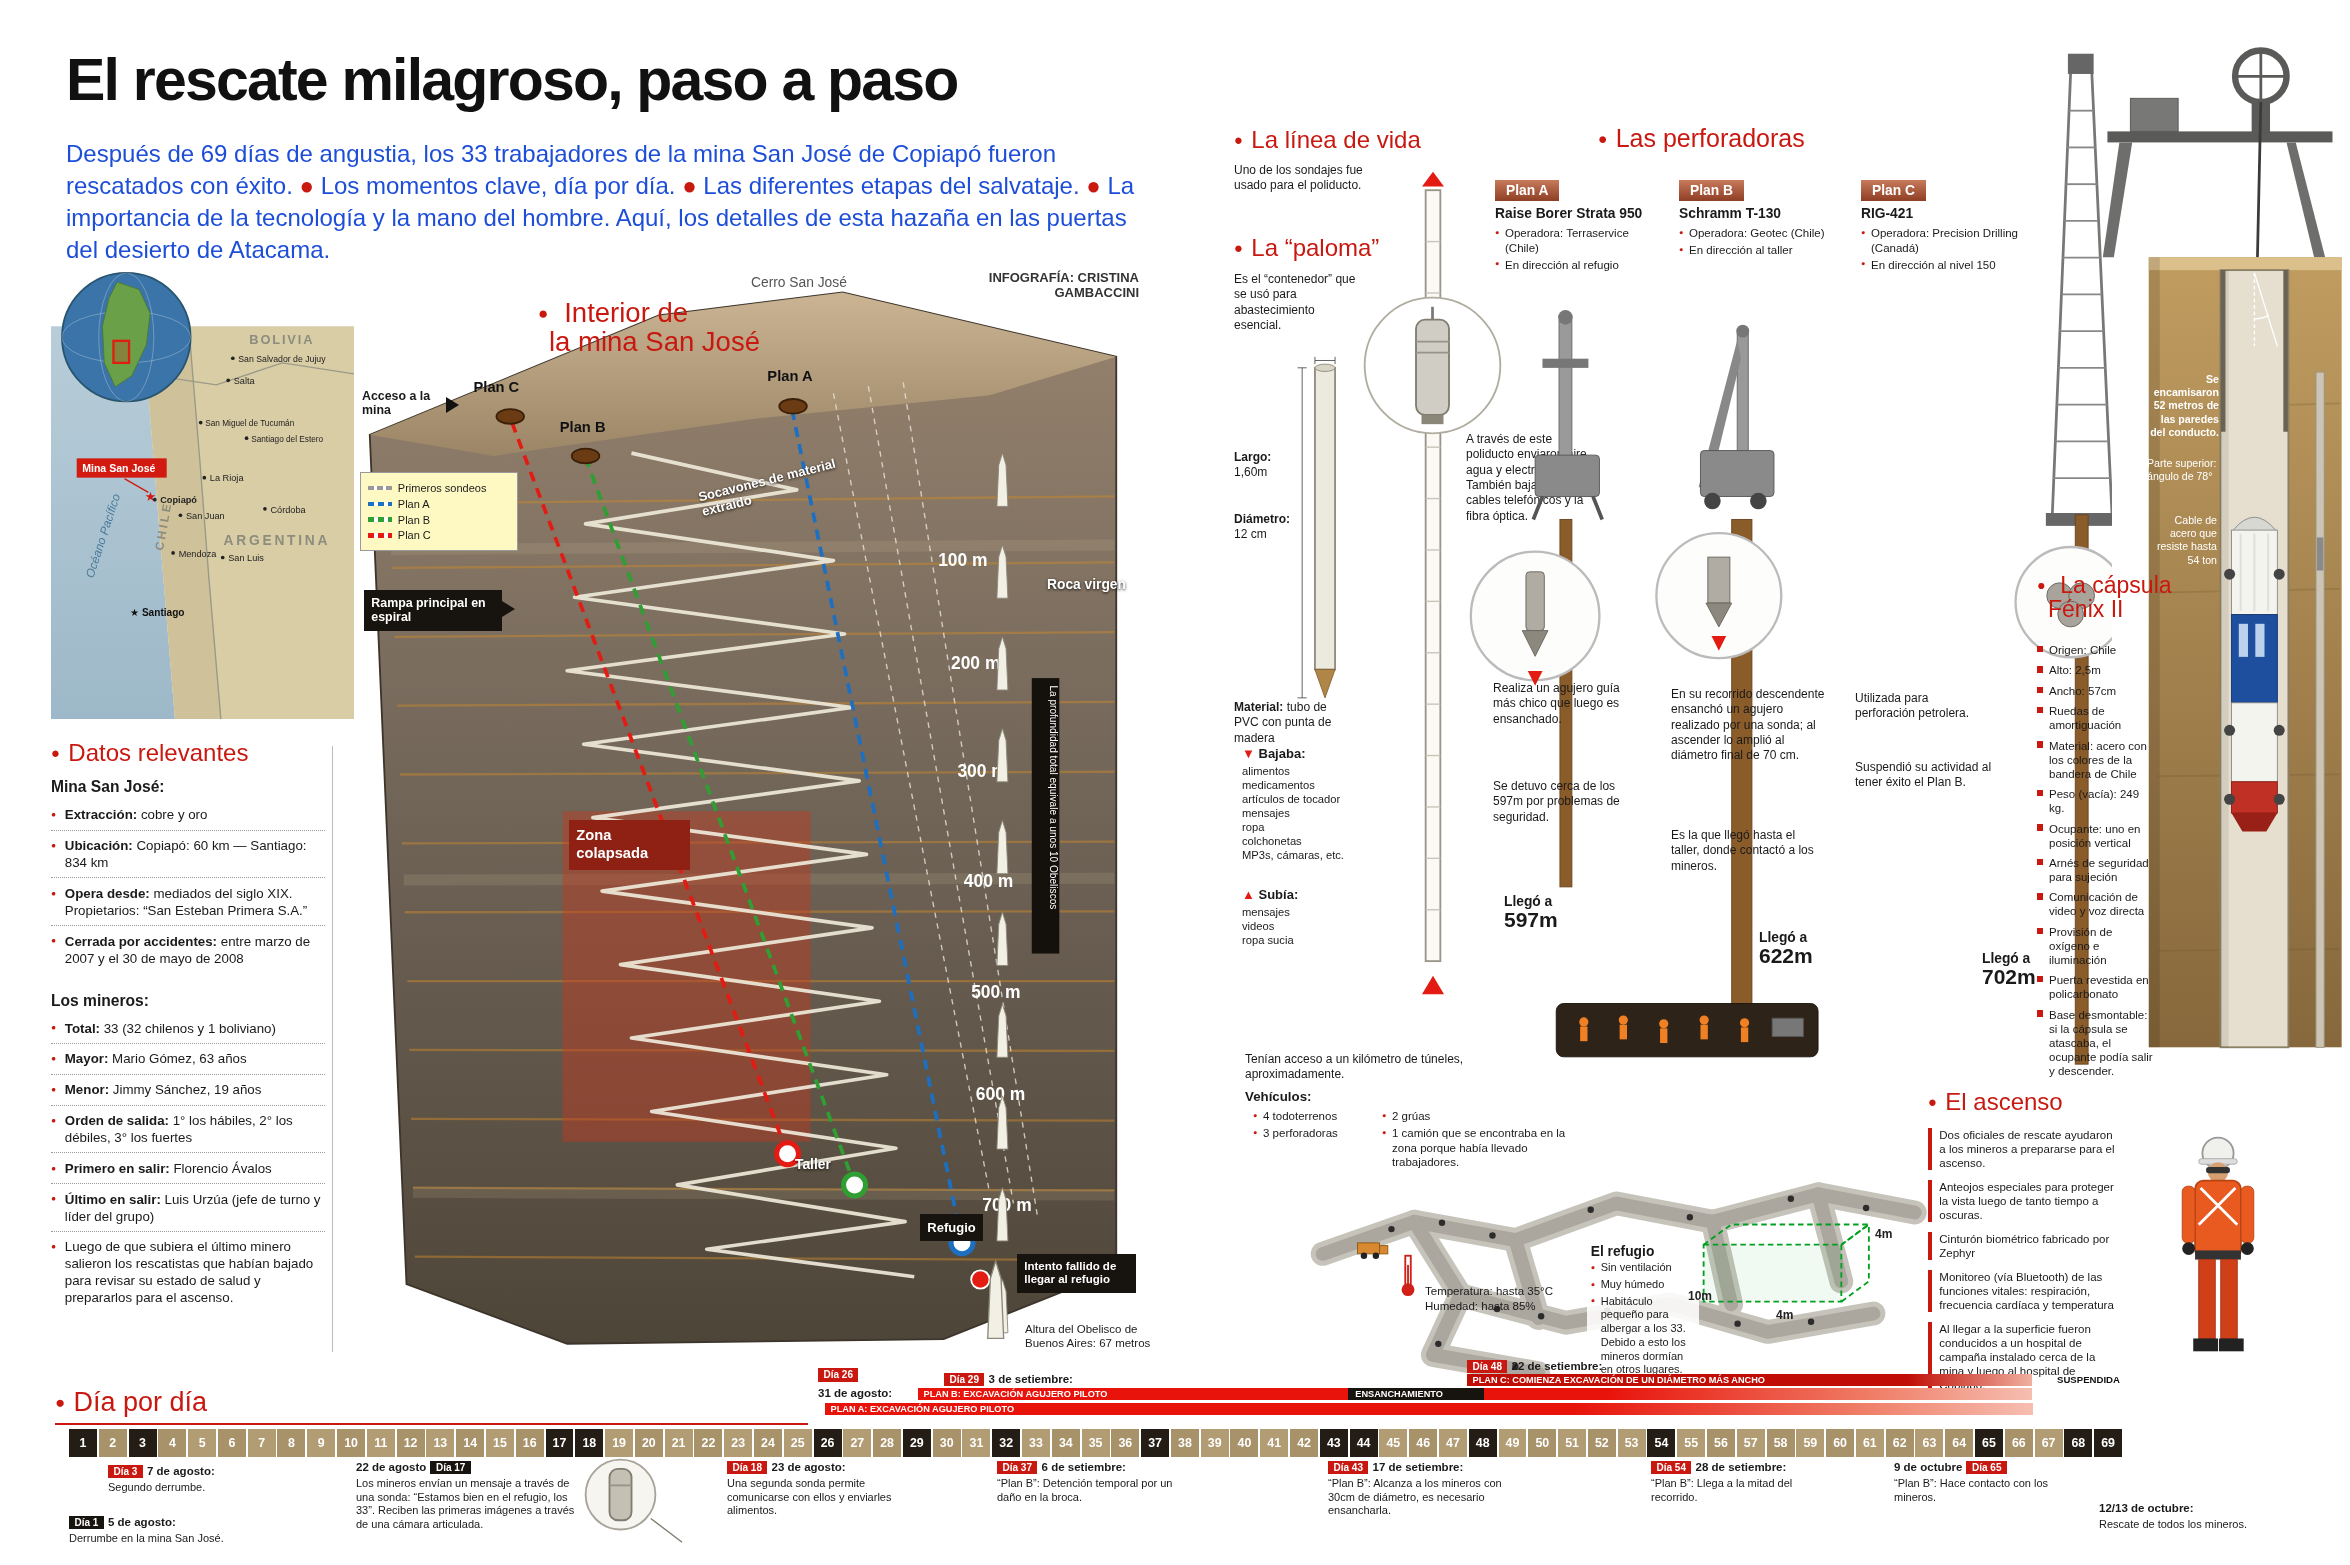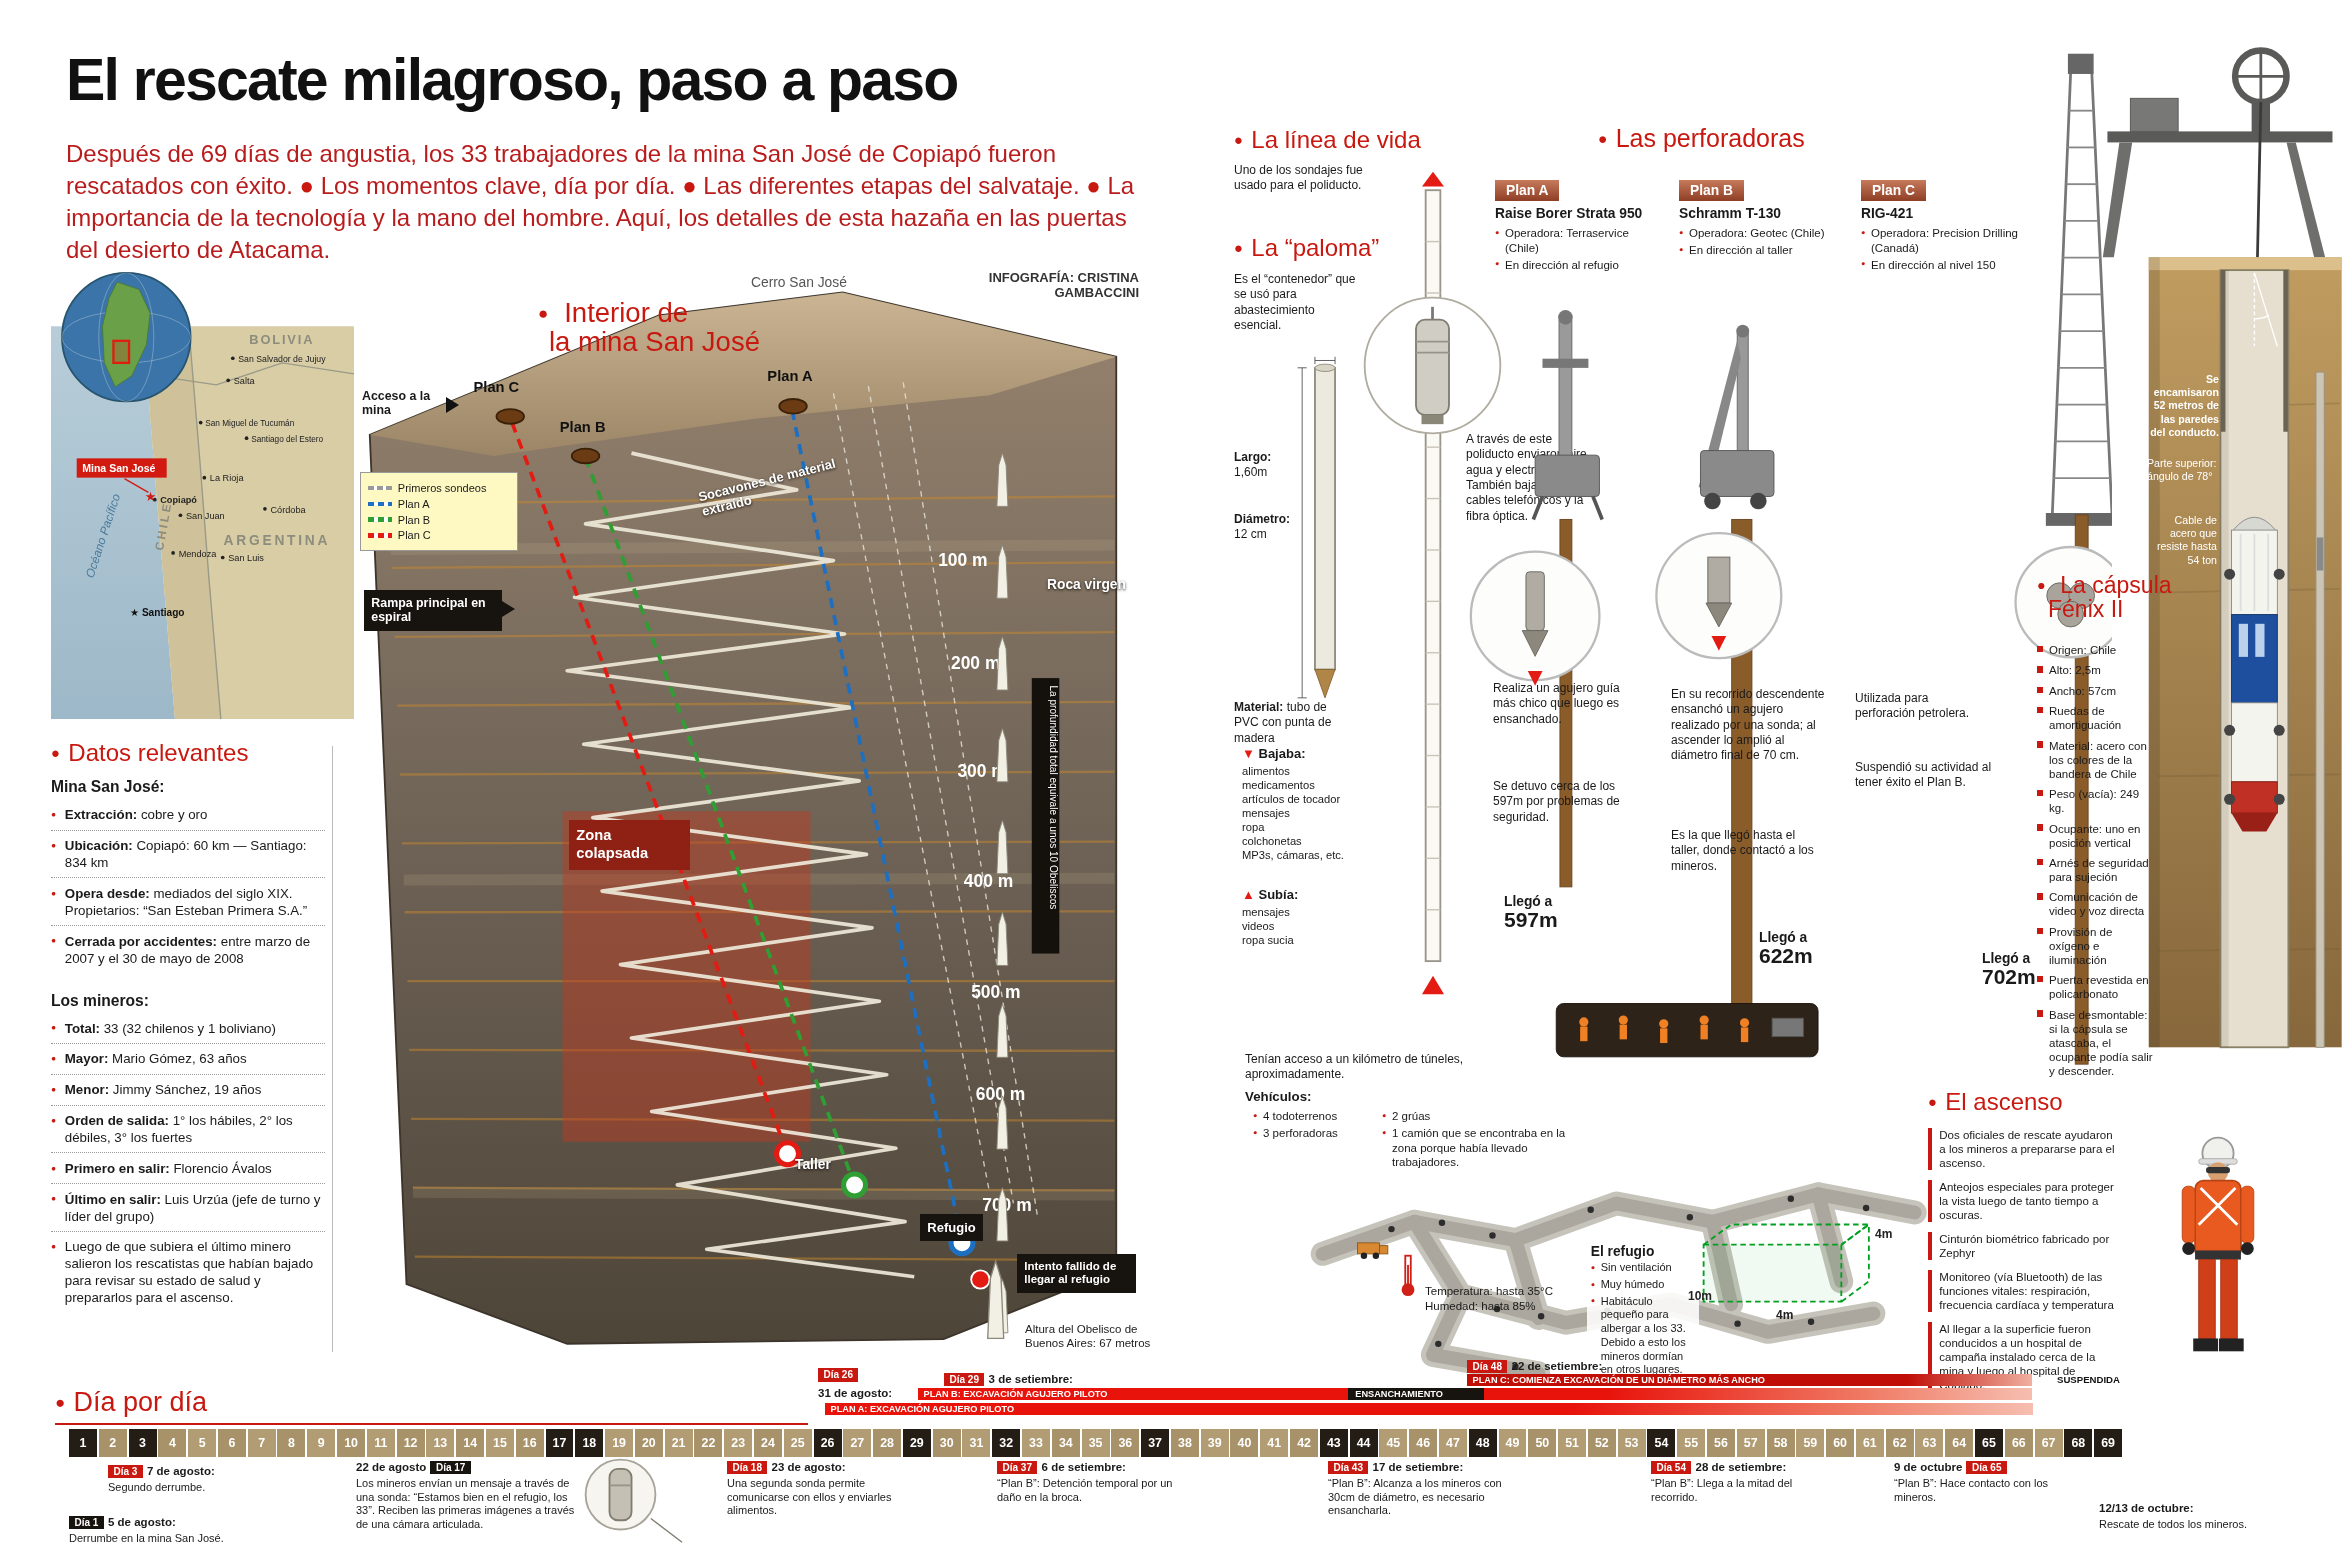--- a/index.html
+++ b/index.html
@@ -48,21 +48,21 @@
   .dc.hot{background:#241d15}
   .arr-r{width:0;height:0;border-top:8.3px solid transparent;border-bottom:8.3px solid transparent;border-left:13px solid #17130e}
   .vline{background:#bbb;width:0.9px}
 </style>
 </head>
 <body>
 
 <div id="page">
 
   <h1 class="abs" style="left:66px;top:46px;font-size:59px;letter-spacing:-1.8px;color:#111">El rescate milagroso, paso a paso</h1>
-  <p class="abs" style="left:66px;top:138px;width:1073px;font-size:24px;line-height:1.34;color:#b91c1c">
+  <p class="abs" style="left:66px;top:138px;width:1073px;font-size:24px;line-height:1.34;color:#1d4ed8">
     <span>Después de 69 días de angustia, los 33 trabajadores de la mina San José de Copiapó fueron rescatados con éxito.</span>
     <span class="ib">Los momentos clave, día por día.</span>
     <span class="ib">Las diferentes etapas del salvataje.</span>
     <span class="ib">La importancia de la tecnología y la mano del hombre. Aquí, los detalles de esta hazaña en las puertas del desierto de Atacama.</span>
   </p>
   <div class="abs" style="left:909px;top:270px;width:230px;text-align:right;font-size:13px;font-weight:bold;color:#333">INFOGRAFÍA: CRISTINA GAMBACCINI</div>
 
   <svg class="abs" style="left:51px;top:271px" width="303" height="450" viewBox="0 0 330 490">
     <defs>
       <linearGradient id="gsea" x1="0" y1="0" x2="0" y2="1">

